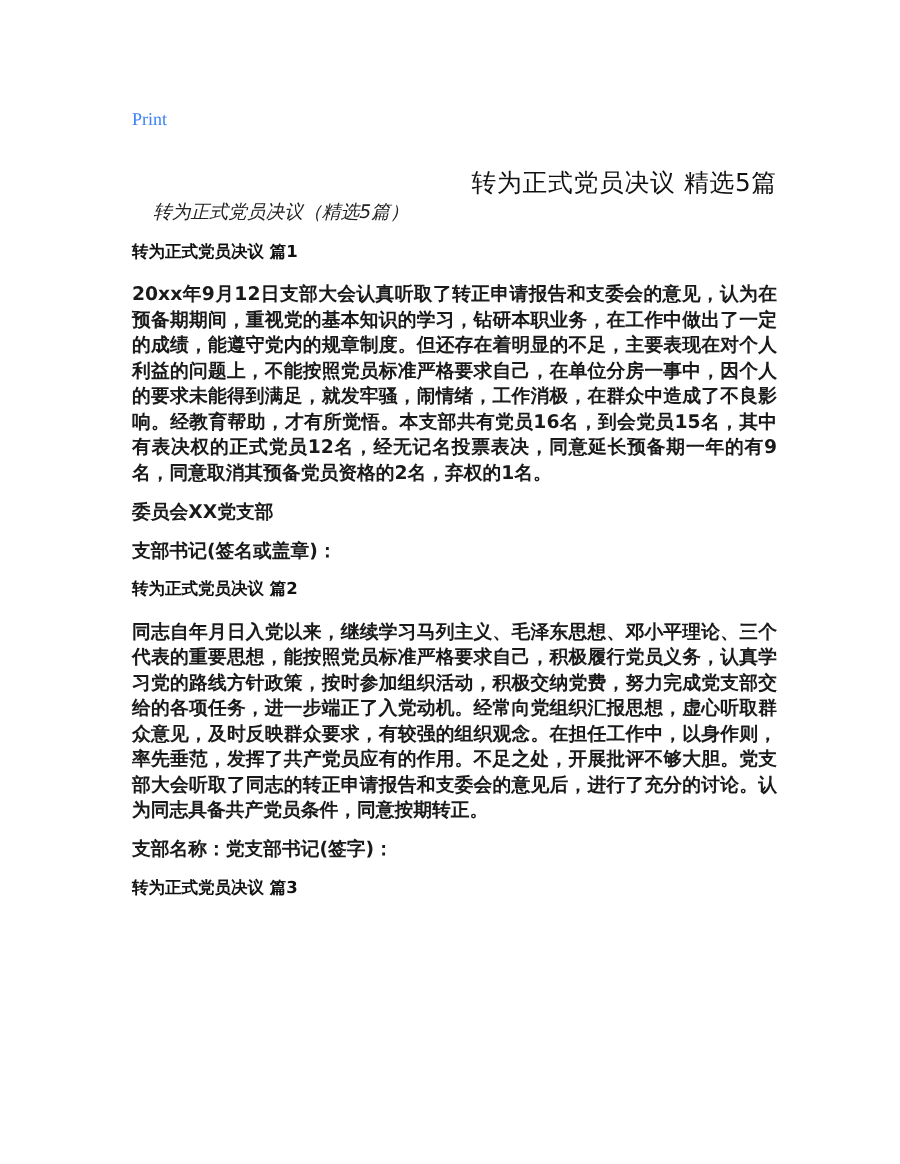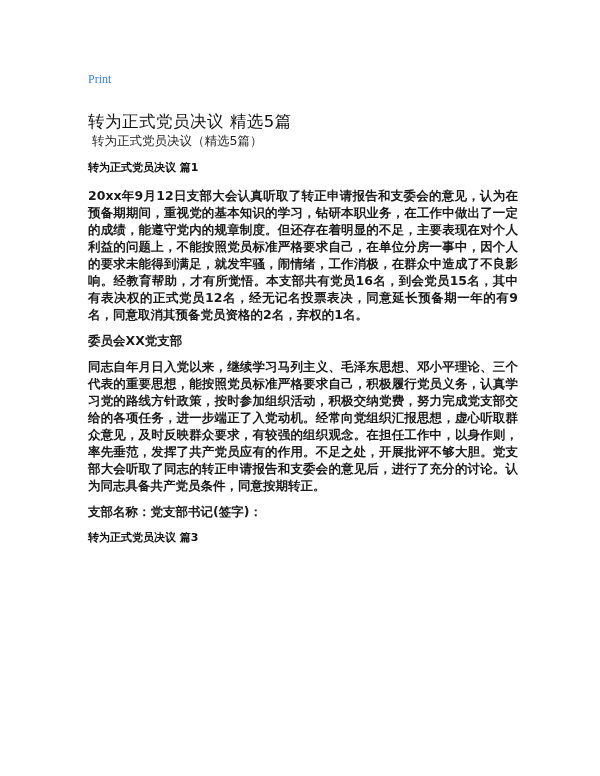--- a/index.html
+++ b/index.html
@@ -27,37 +27,38 @@
       left: 0;
       font-family: "Liberation Serif", "DejaVu Serif", serif;
       font-size: 12px;
       color: #3b82f6;
     }
     .doc-title {
       position: absolute;
       top: 100px;
       left: 0;
       width: 430px;
-      text-align: left;
+      text-align: right;
       font-size: 16.5px;
       font-weight: normal;
       color: #111;
       letter-spacing: 0.5px;
     }
     .content {
       position: absolute;
       top: 132px;
       left: 0;
       width: 430px;
     }
     .subtitle {
       font-size: 12.5px;
       line-height: 17px;
-      margin: 0 0 10px 4px;
+      margin: 0 0 10px 14px;
       color: #222;
+      font-style: italic;
     }
     .section-heading {
       font-size: 11px;
       font-weight: bold;
       line-height: 17px;
       margin: 0 0 11px 0;
       color: #111;
     }
     .para {
       font-size: 12.5px;
@@ -76,23 +77,25 @@
   <div class="print-label">Print</div>
   <h1 class="doc-title">转为正式党员决议 精选5篇</h1>
 
   <div class="content">
     <p class="subtitle">转为正式党员决议（精选5篇）</p>
 
     <div>
       <h2 class="section-heading">转为正式党员决议 篇1</h2>
       <p class="para">20xx年9月12日支部大会认真听取了转正申请报告和支委会的意见，认为在预备期期间，重视党的基本知识的学习，钻研本职业务，在工作中做出了一定的成绩，能遵守党内的规章制度。但还存在着明显的不足，主要表现在对个人利益的问题上，不能按照党员标准严格要求自己，在单位分房一事中，因个人的要求未能得到满足，就发牢骚，闹情绪，工作消极，在群众中造成了不良影响。经教育帮助，才有所觉悟。本支部共有党员16名，到会党员15名，其中有表决权的正式党员12名，经无记名投票表决，同意延长预备期一年的有9名，同意取消其预备党员资格的2名，弃权的1名。</p>
       <p class="para">委员会XX党支部</p>
+      <p class="para">支部书记(签名或盖章)：</p>
     </div>
 
     <div>
+      <h2 class="section-heading">转为正式党员决议 篇2</h2>
       <p class="para">同志自年月日入党以来，继续学习马列主义、毛泽东思想、邓小平理论、三个代表的重要思想，能按照党员标准严格要求自己，积极履行党员义务，认真学习党的路线方针政策，按时参加组织活动，积极交纳党费，努力完成党支部交给的各项任务，进一步端正了入党动机。经常向党组织汇报思想，虚心听取群众意见，及时反映群众要求，有较强的组织观念。在担任工作中，以身作则，率先垂范，发挥了共产党员应有的作用。不足之处，开展批评不够大胆。党支部大会听取了同志的转正申请报告和支委会的意见后，进行了充分的讨论。认为同志具备共产党员条件，同意按期转正。</p>
       <p class="para">支部名称：党支部书记(签字)：</p>
     </div>
 
     <div>
       <h2 class="section-heading">转为正式党员决议 篇3</h2>
     </div>
   </div>
 </div>
 

